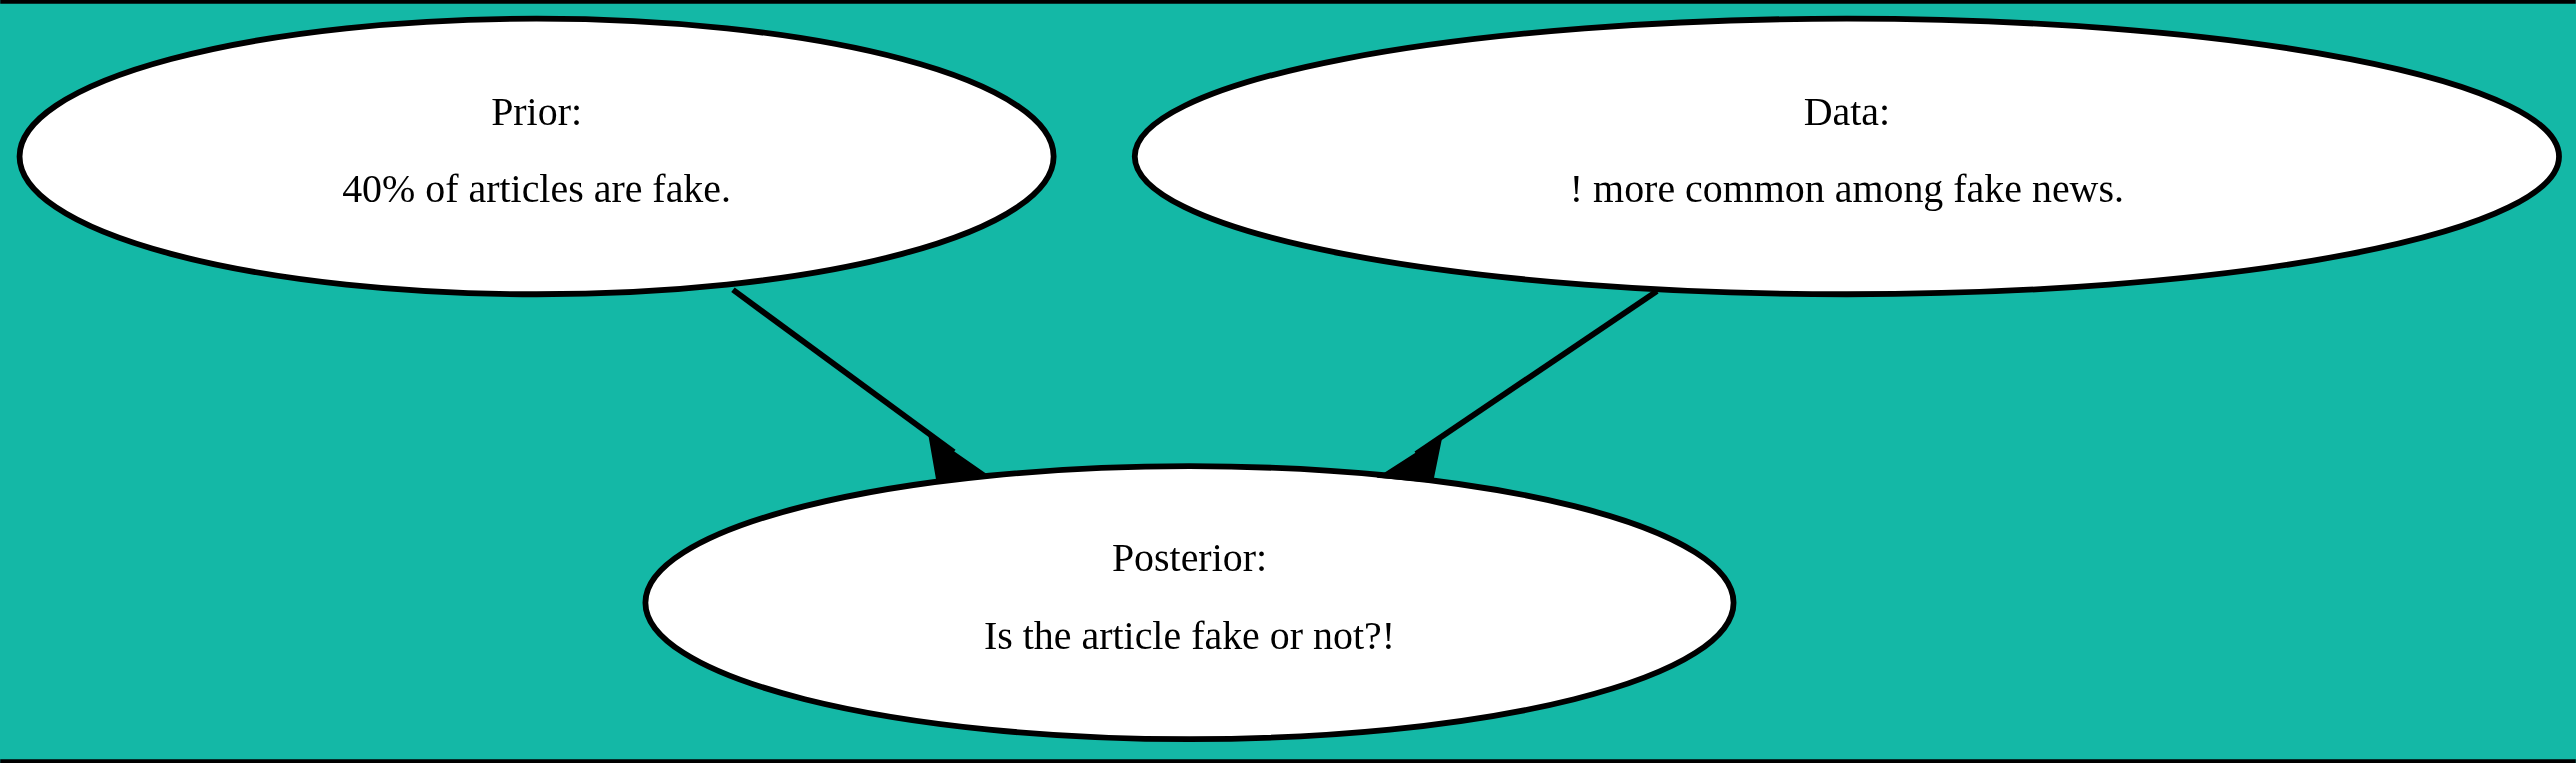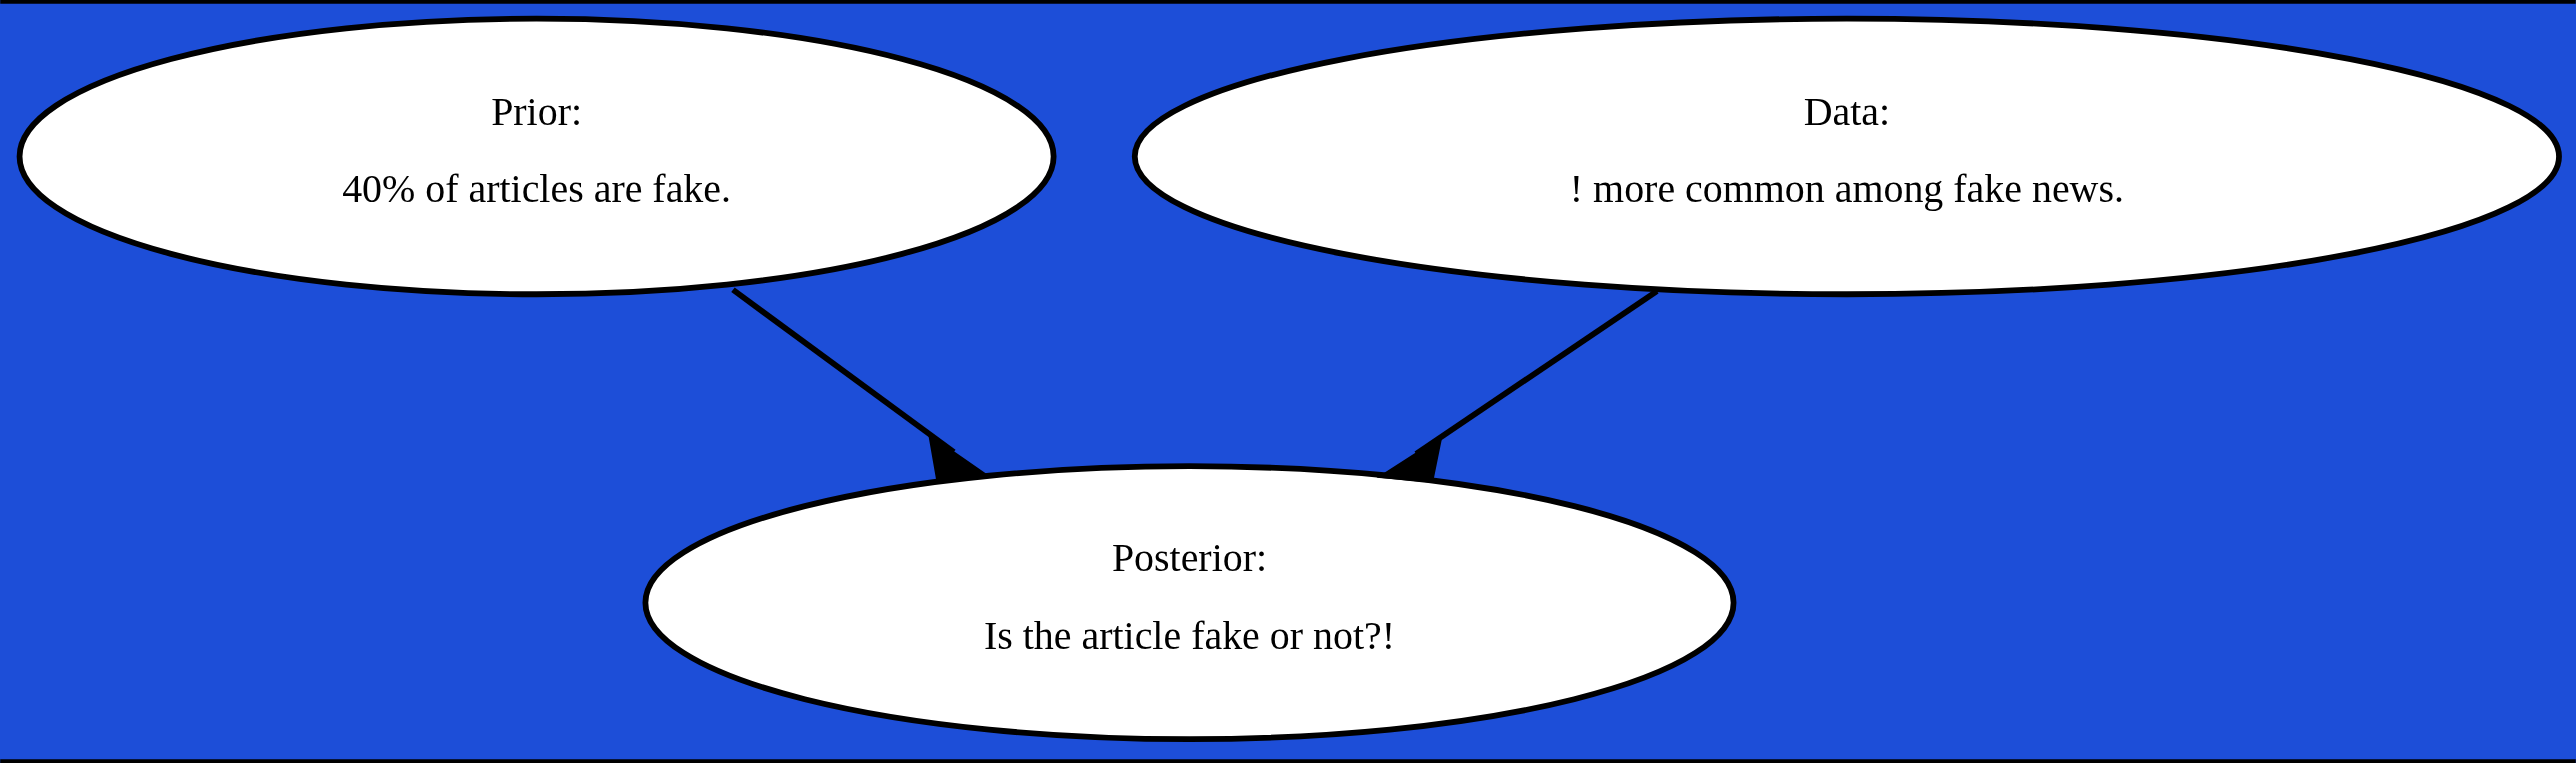--- a/index.html
+++ b/index.html
@@ -10,21 +10,21 @@
   body {
     width: 2576px;
     height: 763px;
     overflow: hidden;
     font-family: "Liberation Serif", "DejaVu Serif", serif;
   }
   #diagram-root {
     position: relative;
     width: 2576px;
     height: 763px;
-    background: #1d4ed8;
+    background: #14b8a6;
   }
   #diagram-svg {
     position: absolute;
     top: 0;
     left: 0;
     width: 2576px;
     height: 763px;
     display: block;
   }
   .node-label {

